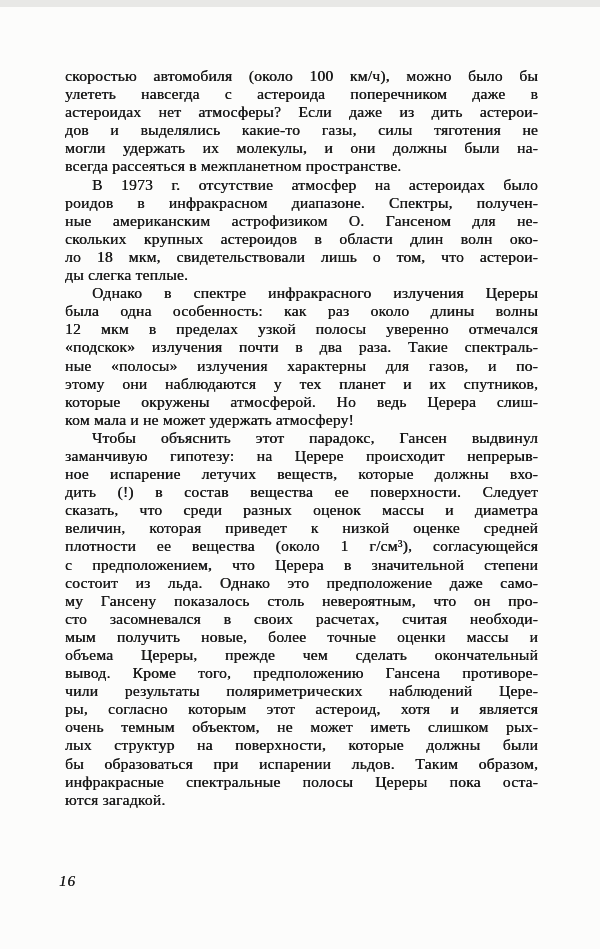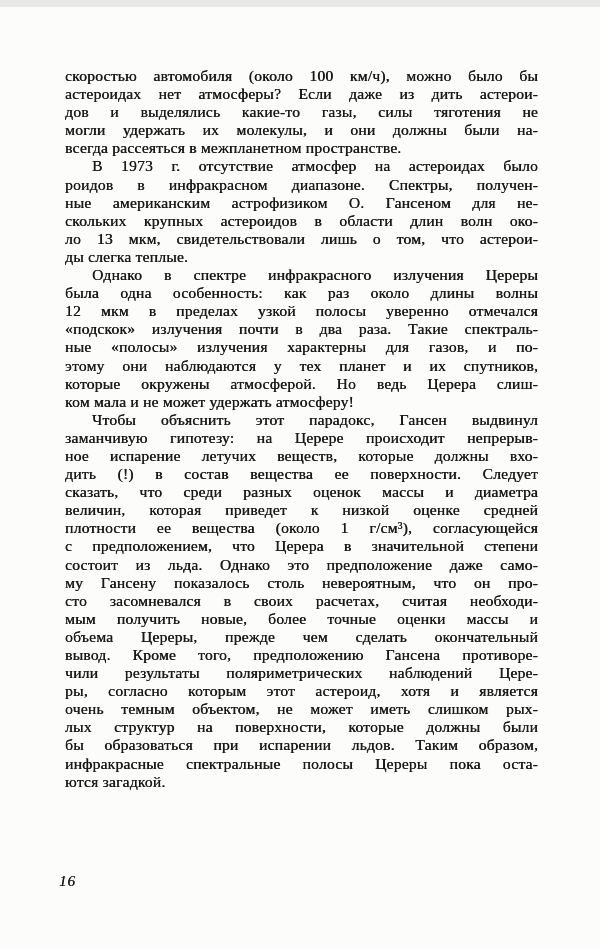--- a/index.html
+++ b/index.html
@@ -52,31 +52,32 @@
     font-style: italic;
   }
 </style>
 </head>
 <body>
 
 <div class="page">
   <div class="textblock" id="textblock">
       <div class="para">
         <div class="line">скоростью автомобиля (около 100 км/ч), можно было бы</div>
+        <div class="line">улететь навсегда с астероида поперечником даже в</div>
         <div class="line">астероидах нет атмосферы? Если даже из дить астерои-</div>
         <div class="line">дов и выделялись какие-то газы, силы тяготения не</div>
         <div class="line">могли удержать их молекулы, и они должны были на-</div>
         <div class="line lastline">всегда рассеяться в межпланетном пространстве.</div>
       </div>
       <div class="para">
         <div class="line indent">В 1973 г. отсутствие атмосфер на астероидах было</div>
         <div class="line">роидов в инфракрасном диапазоне. Спектры, получен-</div>
         <div class="line">ные американским астрофизиком О. Гансеном для не-</div>
         <div class="line">скольких крупных астероидов в области длин волн око-</div>
-        <div class="line">ло 13 мкм, свидетельствовали лишь о том, что астерои-</div>
+        <div class="line">ло 18 мкм, свидетельствовали лишь о том, что астерои-</div>
         <div class="line lastline">ды слегка теплые.</div>
       </div>
       <div class="para">
         <div class="line indent">Однако в спектре инфракрасного излучения Цереры</div>
         <div class="line">была одна особенность: как раз около  длины  волны</div>
         <div class="line">12 мкм в пределах узкой полосы уверенно  отмечался</div>
         <div class="line">«подскок» излучения почти в два раза. Такие спектраль-</div>
         <div class="line">ные «полосы» излучения характерны для  газов, и по-</div>
         <div class="line">этому они наблюдаются у тех планет и их  спутников,</div>
         <div class="line">которые окружены атмосферой. Но ведь Церера слиш-</div>

